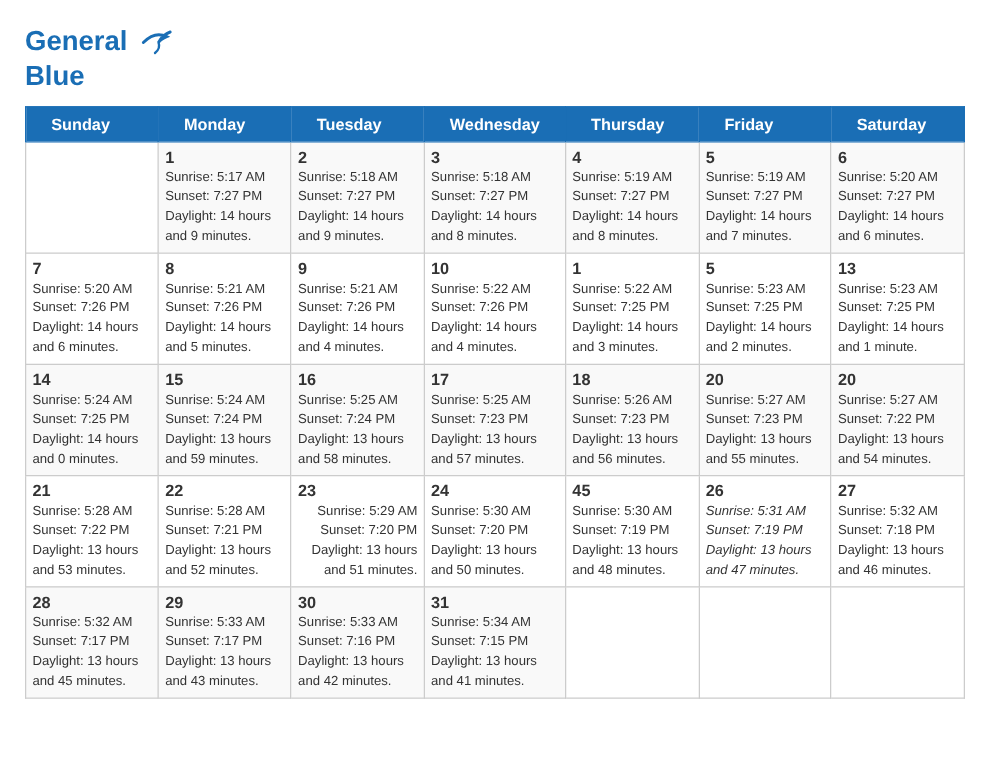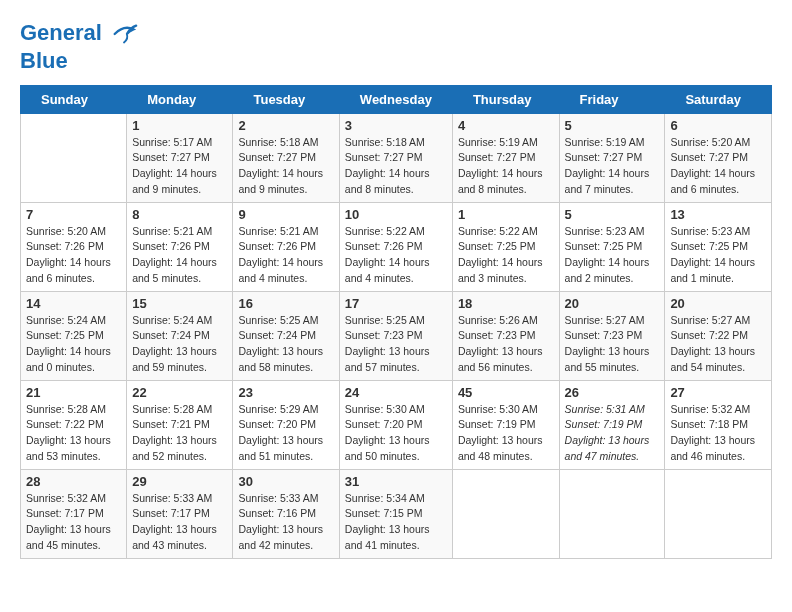--- a/index.html
+++ b/index.html
@@ -278,21 +278,21 @@
         </td>
         <td>
           <span class="day-num">22</span>
           <div class="day-info" style="white-space: pre-line;">Sunrise: 5:28 AM
 Sunset: 7:21 PM
 Daylight: 13 hours
 and 52 minutes.</div>
         </td>
         <td>
           <span class="day-num">23</span>
-          <div class="day-info" style="white-space: pre-line;">Sunrise: 5:29 AM
+          <div class="day-info" style="white-space: pre-line; text-align: right;">Sunrise: 5:29 AM
 Sunset: 7:20 PM
 Daylight: 13 hours
 and 51 minutes.</div>
         </td>
         <td>
           <span class="day-num">24</span>
           <div class="day-info" style="white-space: pre-line;">Sunrise: 5:30 AM
 Sunset: 7:20 PM
 Daylight: 13 hours
 and 50 minutes.</div>

